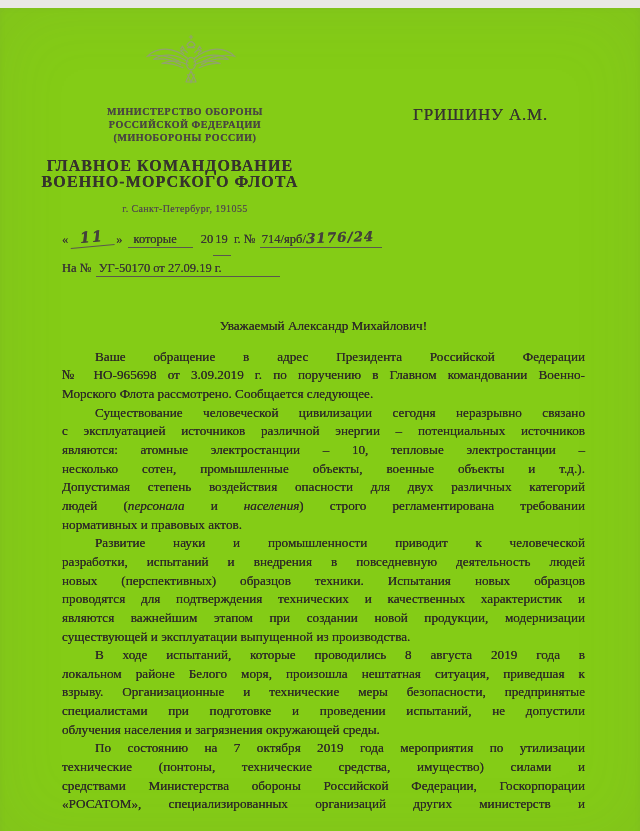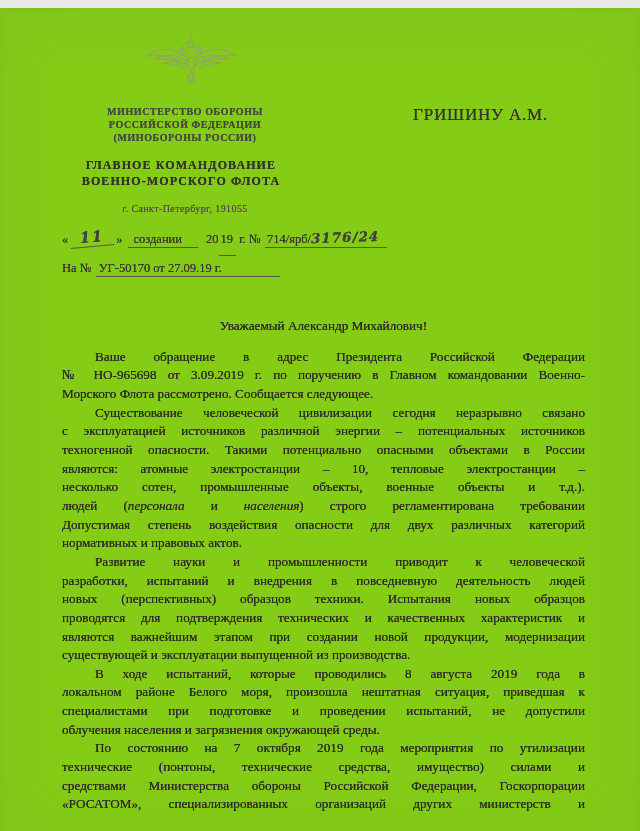--- a/index.html
+++ b/index.html
@@ -6,21 +6,21 @@
   .page{
     position:relative;width:640px;height:831px;margin:8px auto;
     background:#84cc16;
     box-shadow:inset 0 0 70px rgba(110,108,100,0.10), inset 0 0 6px rgba(120,118,110,0.08);
     font-family:"Liberation Serif","DejaVu Serif",serif;
     overflow:hidden;
   }
   .emblem{position:absolute;left:146px;top:24px;width:90px;height:64px;}
   .hdr{position:absolute;text-align:center;font-weight:bold;text-shadow:0 0 .5px currentColor;}
   .ministry{left:55px;top:97px;width:260px;font-size:10px;line-height:13px;letter-spacing:.6px;color:#4a4742;}
-  .command{left:41px;top:150px;width:280px;font-size:12px;line-height:15.5px;letter-spacing:1.1px;color:#36332d;}
+  .command{left:30px;top:150px;width:280px;font-size:16px;line-height:15.5px;letter-spacing:1.1px;color:#36332d;}
   .city{position:absolute;left:55px;top:195px;width:260px;text-align:center;font-size:10px;letter-spacing:.4px;color:#54504a;text-shadow:0 0 .4px currentColor;}
   .addressee{position:absolute;left:413px;top:97px;font-size:17px;letter-spacing:.8px;color:#37342f;text-shadow:0 0 .5px currentColor;}
   .dateline{position:absolute;left:62px;top:221px;font-size:12.5px;color:#3a3733;text-shadow:0 0 .4px currentColor;white-space:nowrap;}
   .refline{position:absolute;left:62px;top:253px;font-size:12.5px;color:#3a3733;text-shadow:0 0 .4px currentColor;white-space:nowrap;}
   .u{border-bottom:1px solid #5a5650;}
   .hand{font-style:italic;font-weight:700;font-family:"DejaVu Serif",serif;letter-spacing:1.5px;color:#44413c;}
   .day{display:inline-block;font-size:15px;transform:rotate(-5deg) translateY(-1px);padding:0 10px;margin:0 2px;}
   .month{padding:0 16px 1px 6px;margin:0 8px 0 2px;}
   .yr2{padding:0 3px 9px 2px;}
   .num{padding:0 8px 1px 2px;margin-left:4px;}
@@ -72,56 +72,56 @@
   <div class="hdr command">
     <div>ГЛАВНОЕ КОМАНДОВАНИЕ</div>
     <div>ВОЕННО-МОРСКОГО ФЛОТА</div>
   </div>
 
   <div class="city">г. Санкт-Петербург, 191055</div>
 
   <div class="addressee">ГРИШИНУ А.М.</div>
 
   <div class="dateline"><span>«</span><span class="hand u day">11</span><span>»</span>
-    <span class="u month">создании</span><span>20</span><span class="u yr2">19</span>
+    <span class="u month">которые</span><span>20</span><span class="u yr2">19</span>
     <span>г. №</span><span class="u num"><span>714/ярб/</span><span class="hand">3176/24</span></span>
   </div>
 
   <div class="refline"><span>На №</span><span class="u reply">УГ-50170 от 27.09.19 г.</span>
   </div>
 
   <div class="body">
     <div class="salutation">Уважаемый Александр Михайлович!</div>
     <div>
         <div>
           <div class="bline firstline"><span>Ваше обращение в адрес Президента Российской Федерации</span></div>
           <div class="bline"><span>№ НО-965698 от 3.09.2019 г. по поручению в Главном командовании Военно-</span></div>
           <div class="bline lastline"><span>Морского Флота рассмотрено. Сообщается следующее.</span></div>
         </div>
         <div>
           <div class="bline firstline"><span>Существование человеческой цивилизации сегодня неразрывно связано</span></div>
           <div class="bline"><span>с эксплуатацией источников различной энергии – потенциальных источников</span></div>
-          <div class="bline"><span>техногенной опасности. Такими потенциально опасными объектами в России</span></div>
           <div class="bline"><span>являются: атомные электростанции – 10, тепловые электростанции –</span></div>
           <div class="bline"><span>несколько сотен, промышленные объекты, военные объекты и т.д.).</span></div>
+          <div class="bline"><span>Допустимая степень воздействия опасности для двух различных категорий</span></div>
           <div class="bline"><span>людей (</span><span class="it">персонала</span><span> и </span><span class="it">населения</span><span>) строго регламентирована требовании</span></div>
-          <div class="bline"><span>Допустимая степень воздействия опасности для двух различных категорий</span></div>
           <div class="bline lastline"><span>нормативных и правовых актов.</span></div>
         </div>
         <div>
           <div class="bline firstline"><span>Развитие науки и промышленности приводит к человеческой</span></div>
           <div class="bline"><span>разработки, испытаний и внедрения в повседневную деятельность людей</span></div>
           <div class="bline"><span>новых (перспективных) образцов техники. Испытания новых образцов</span></div>
           <div class="bline"><span>проводятся для подтверждения технических и качественных характеристик и</span></div>
           <div class="bline"><span>являются важнейшим этапом при создании новой продукции, модернизации</span></div>
           <div class="bline lastline"><span>существующей и эксплуатации выпущенной из производства.</span></div>
         </div>
         <div>
           <div class="bline firstline"><span>В ходе испытаний, которые проводились 8 августа 2019 года в</span></div>
           <div class="bline"><span>локальном районе Белого моря, произошла нештатная ситуация, приведшая к</span></div>
+          <div class="bline"><span>взрыву. Организационные и технические меры безопасности, предпринятые</span></div>
           <div class="bline"><span>специалистами при подготовке и проведении испытаний, не допустили</span></div>
           <div class="bline lastline"><span>облучения населения и загрязнения окружающей среды.</span></div>
         </div>
         <div>
           <div class="bline firstline"><span>По состоянию на 7 октября 2019 года мероприятия по утилизации</span></div>
           <div class="bline"><span>технические (понтоны, технические средства, имущество) силами и</span></div>
           <div class="bline"><span>средствами Министерства обороны Российской Федерации, Госкорпорации</span></div>
           <div class="bline"><span>«РОСАТОМ», специализированных организаций других министерств и</span></div>
         </div>
       </div>

